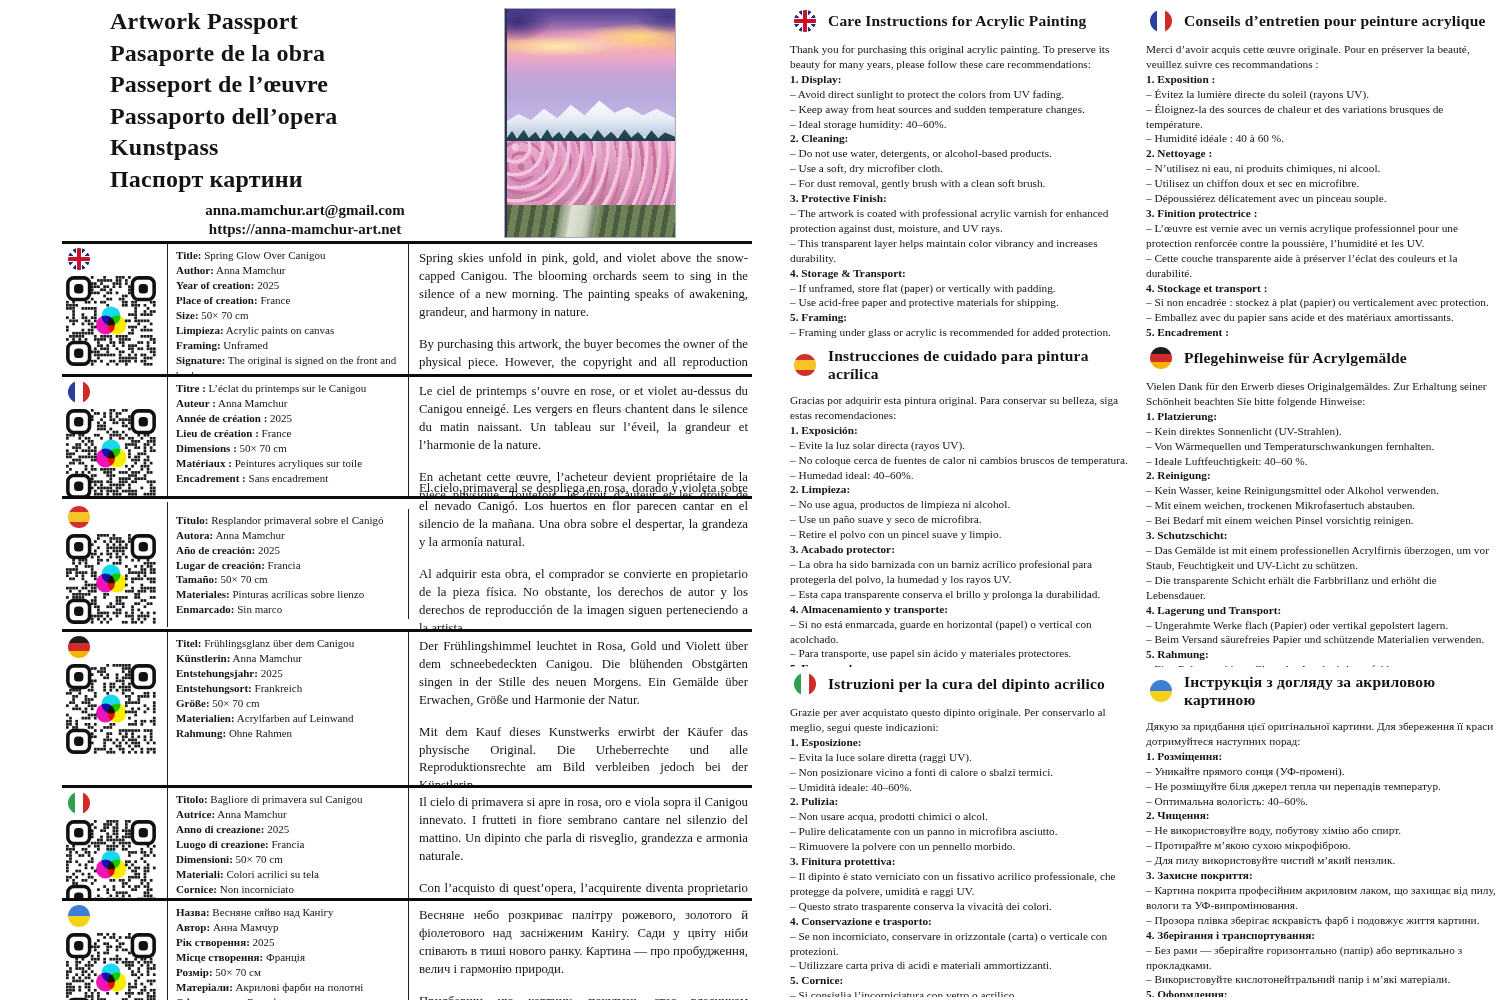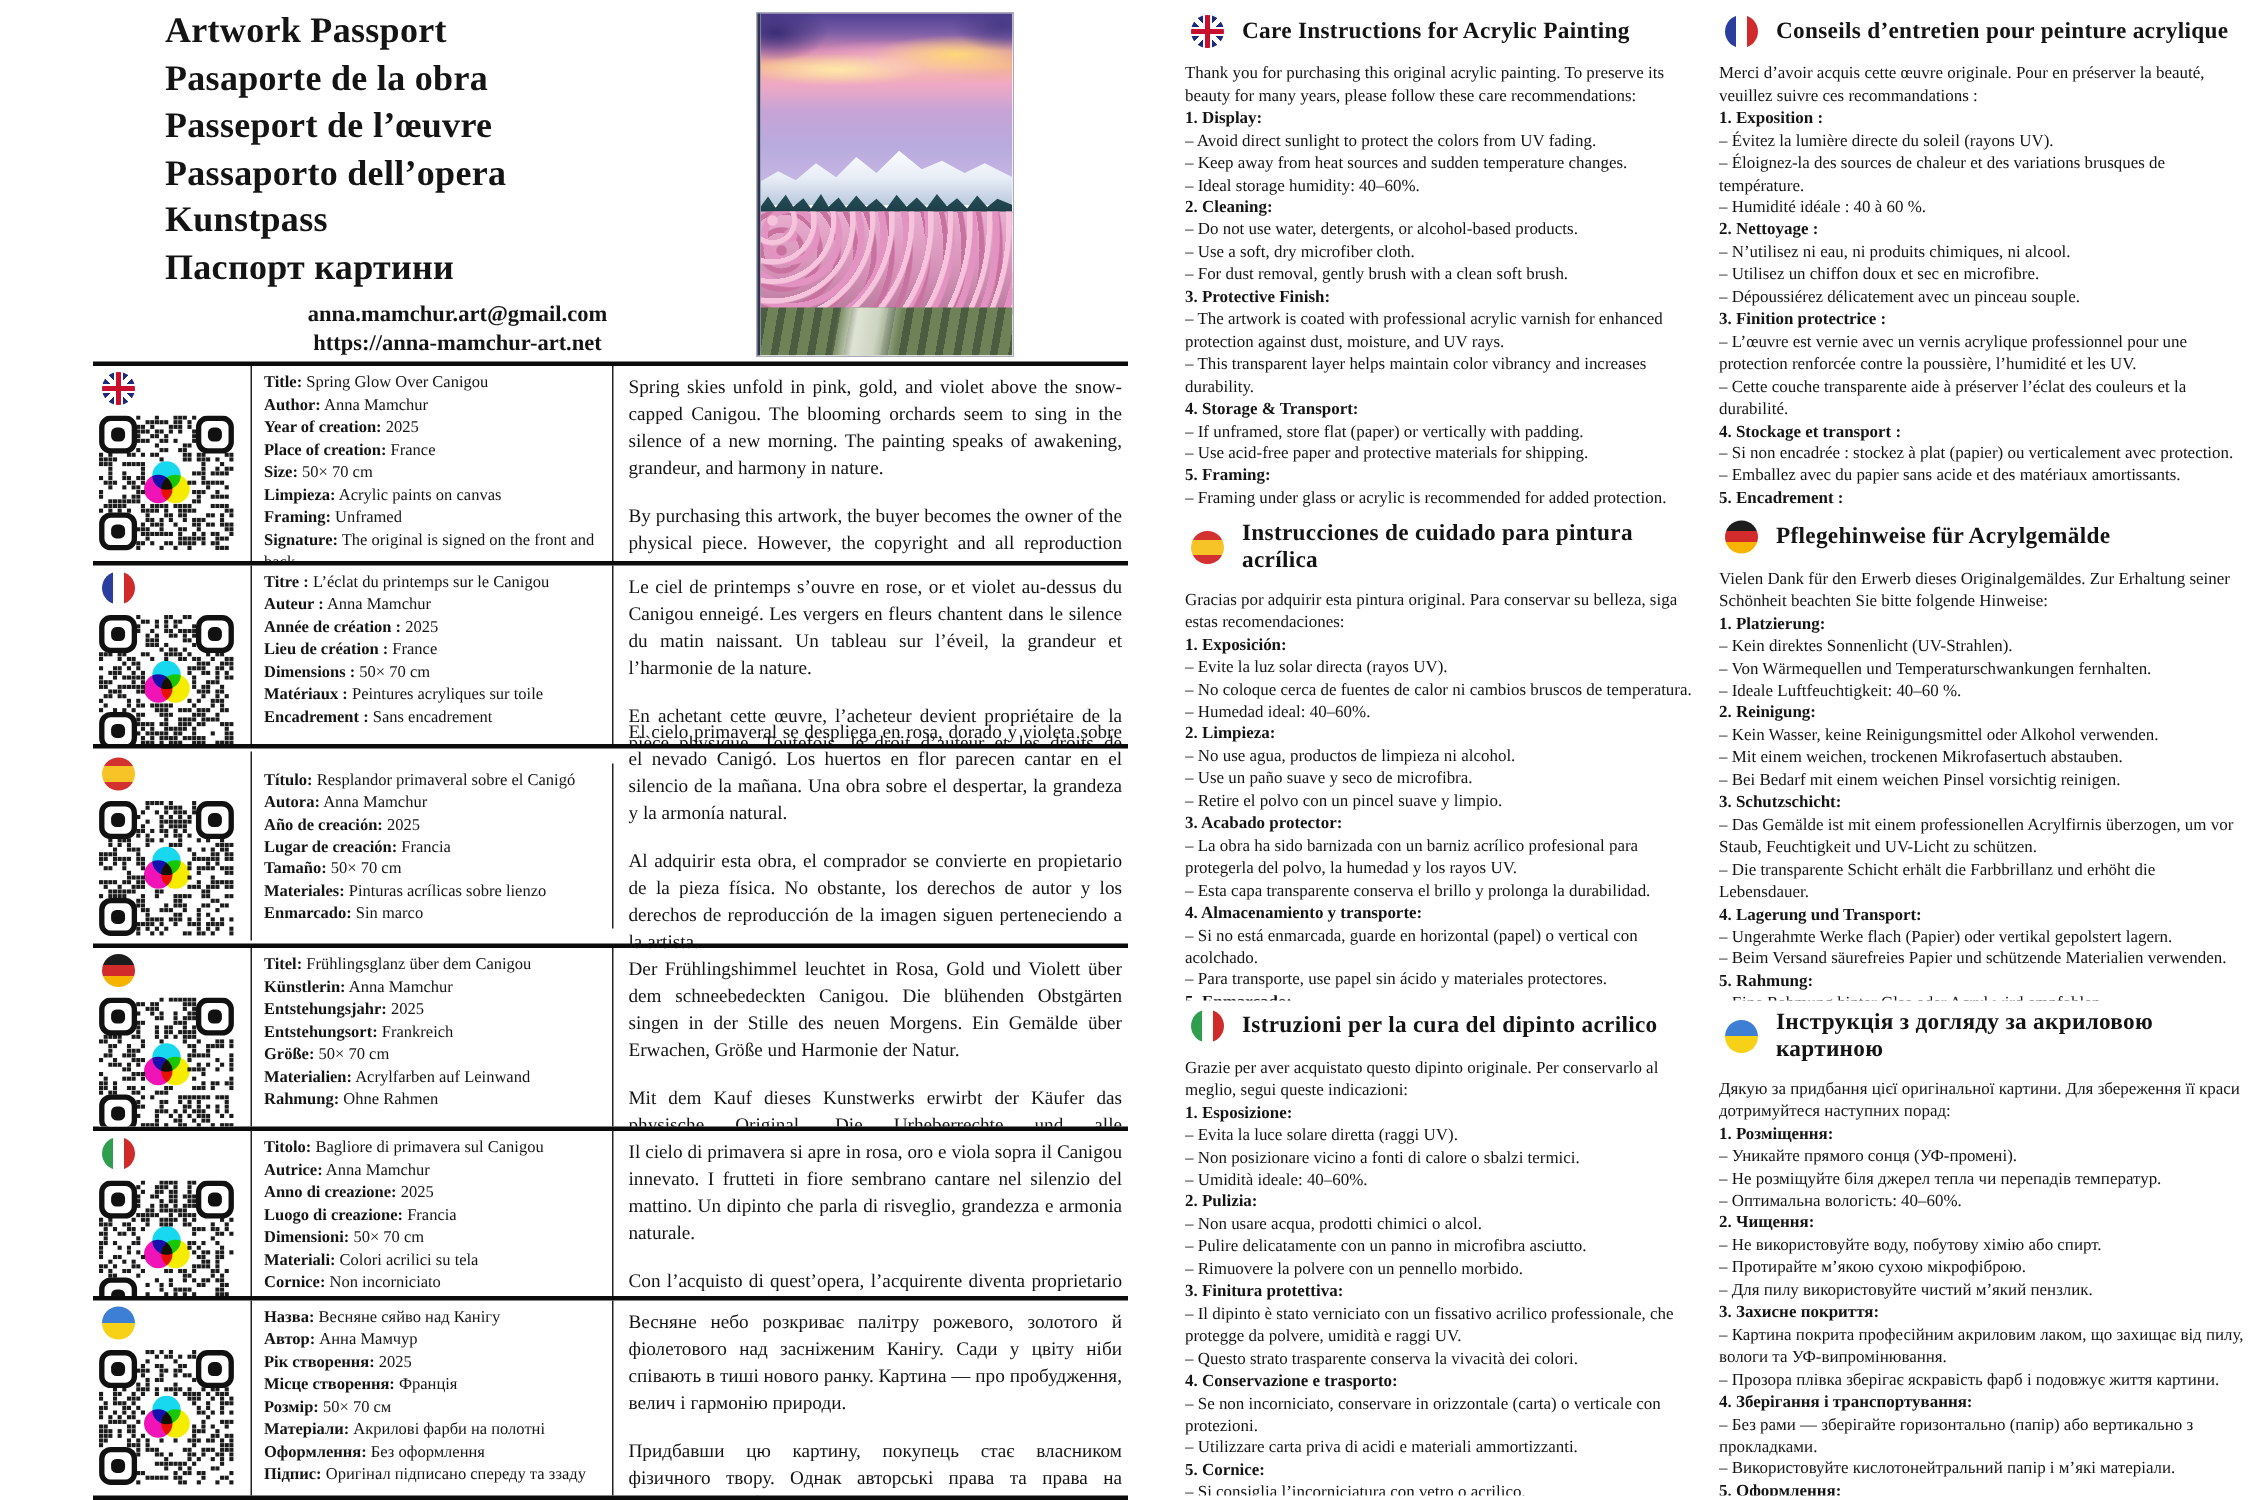--- a/index.html
+++ b/index.html
@@ -55,21 +55,21 @@
       linear-gradient(45deg, rgba(0,0,0,0) 44%, #ffffff 44% 56%, rgba(0,0,0,0) 56%),
       linear-gradient(135deg,rgba(0,0,0,0) 44%, #ffffff 44% 56%, rgba(0,0,0,0) 56%),
       #1a2a7c;}
 
   
   .ptable{left:62px;top:241px;width:690px;border-top:3px solid #0b0b0b;}
   .p-row{display:flex;border-bottom:3px solid #0b0b0b;box-sizing:border-box;}
   .p-row:nth-child(1){height:133px;}
   .p-row:nth-child(2){height:122px;}
   .p-row:nth-child(3){height:133px;align-items:center;}
-  .p-row:nth-child(4){height:122px;font-family:Liberation Serif, serif;}
+  .p-row:nth-child(4){height:156px;font-family:Liberation Serif, serif;}
   .p-row:nth-child(5){height:113px;}
   .p-row:nth-child(6){height:133px;}
   .p-cell{box-sizing:border-box;overflow:hidden;}
   .cell-qr{width:106px;border-right:1px solid #222;padding:3px 4px;}
   .cell-meta{width:241px;border-right:1px solid #222;padding:4px 6px 2px 8px;}
   .cell-desc{flex:1;padding:6px 4px 2px 10px;}
   .qr-flag{margin:1px 0 1px 2px;}
   .qr-svg{display:block;margin-top:1px;}
   .field{font-size:11px;line-height:1.36;}
   .field b{font-weight:bold;}

